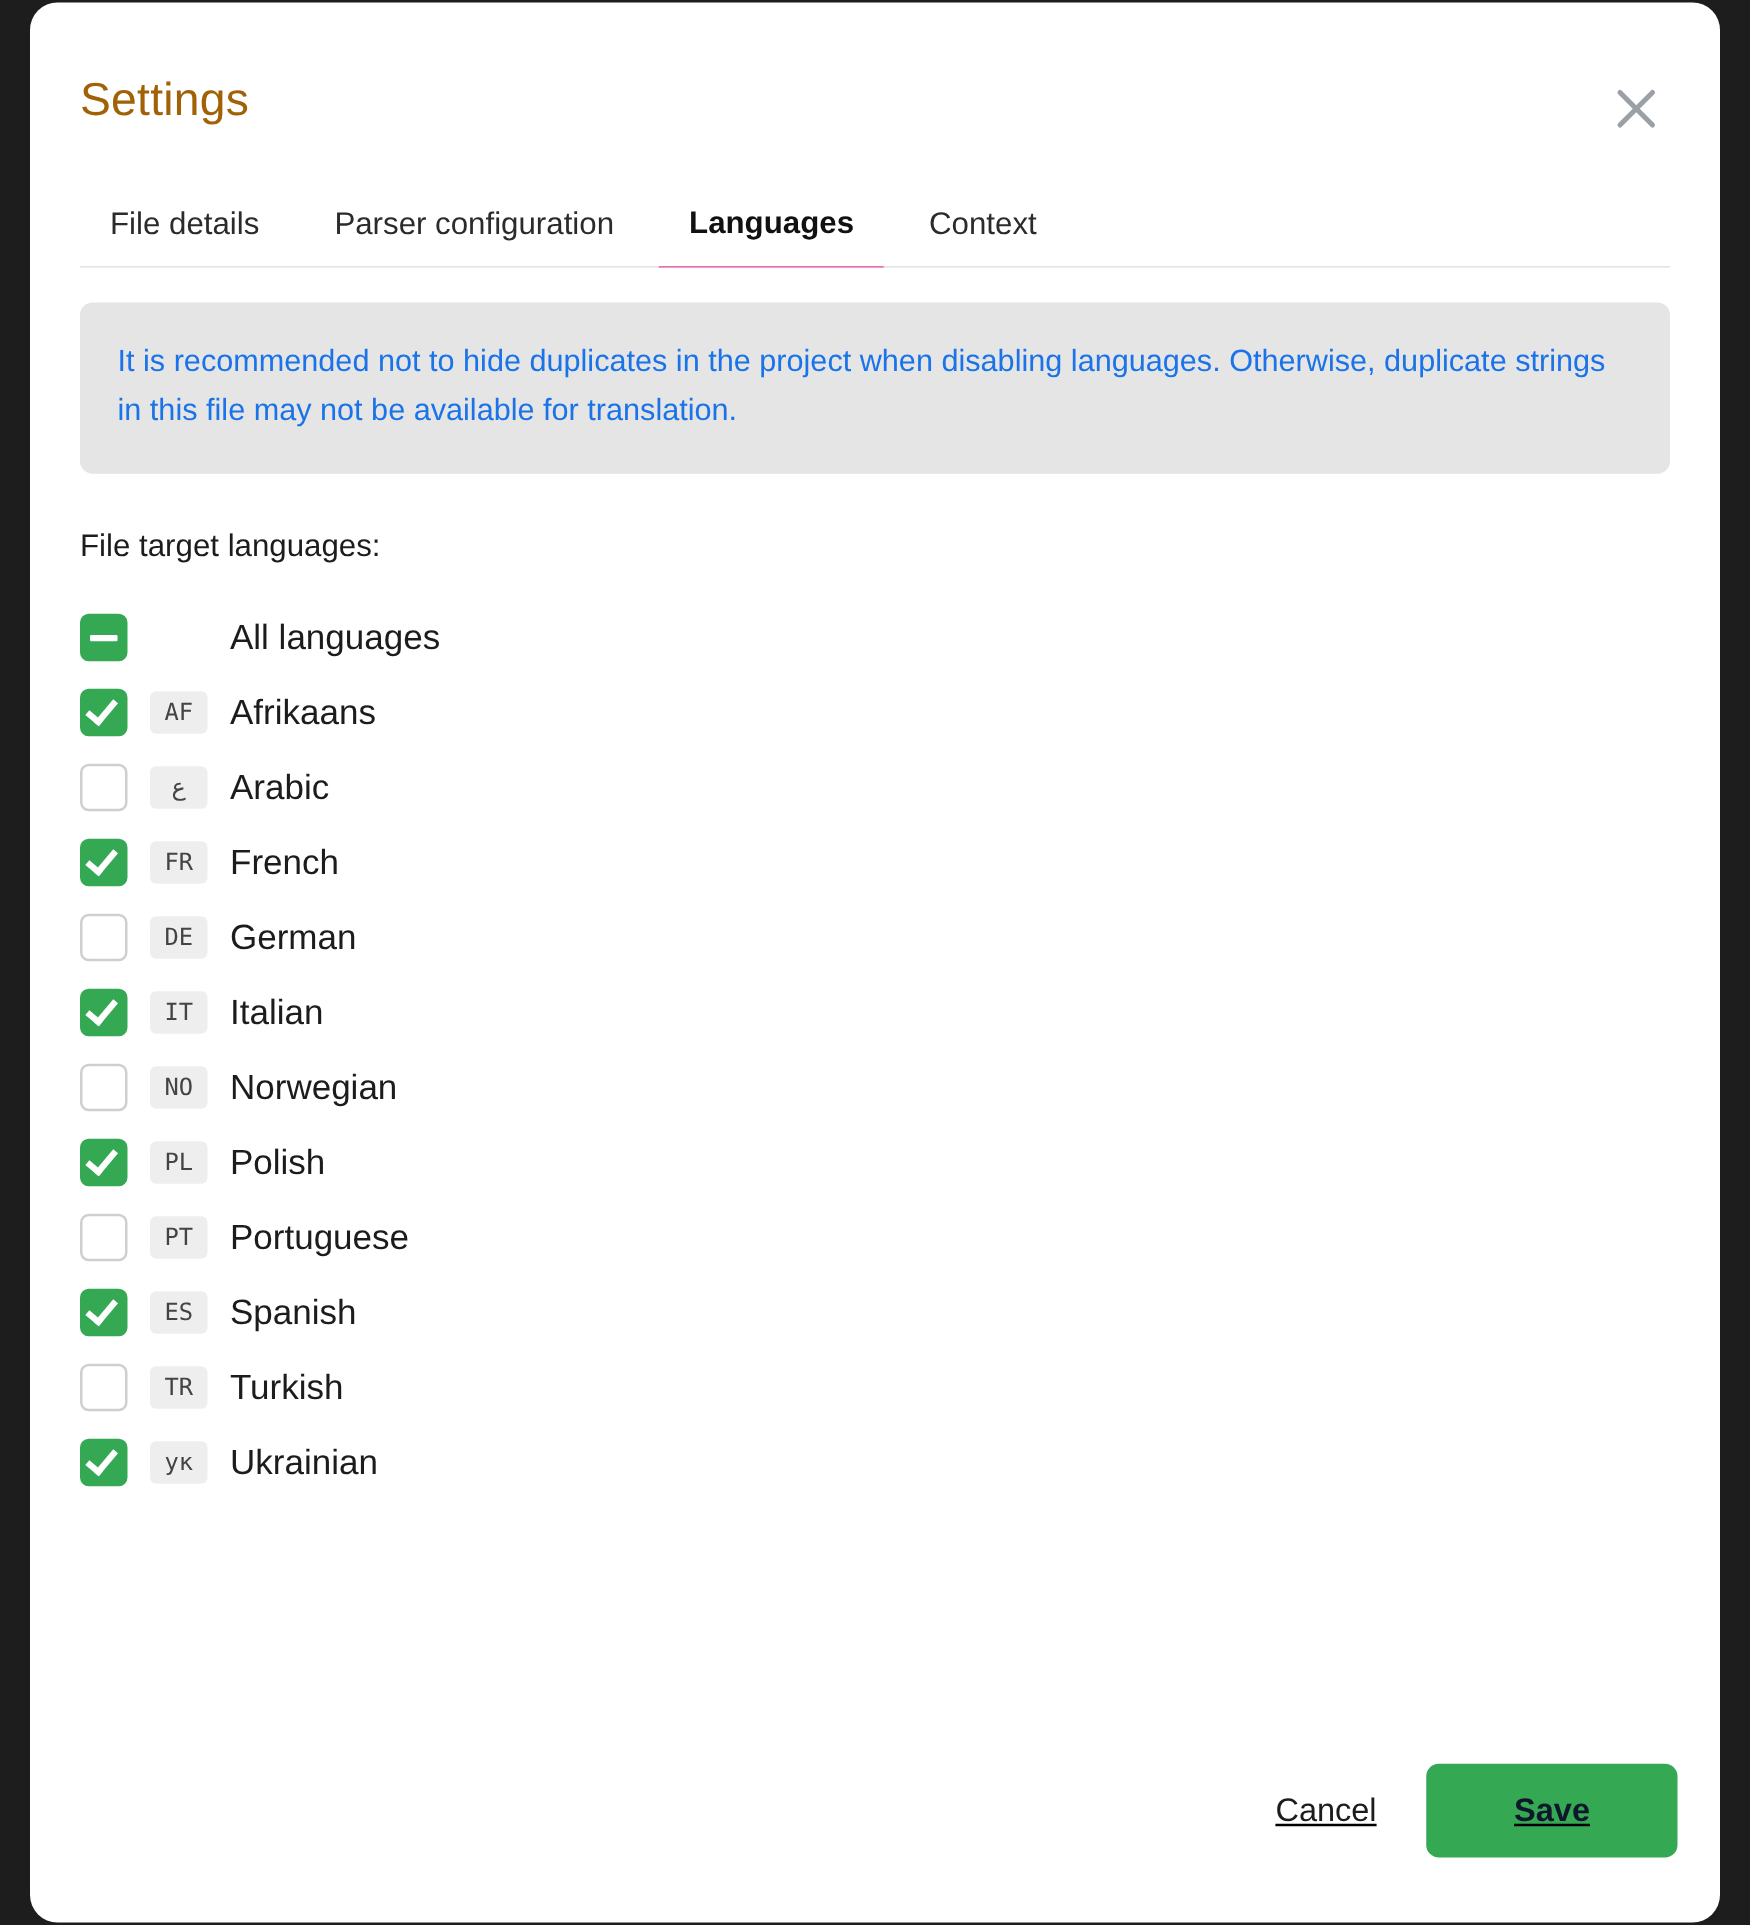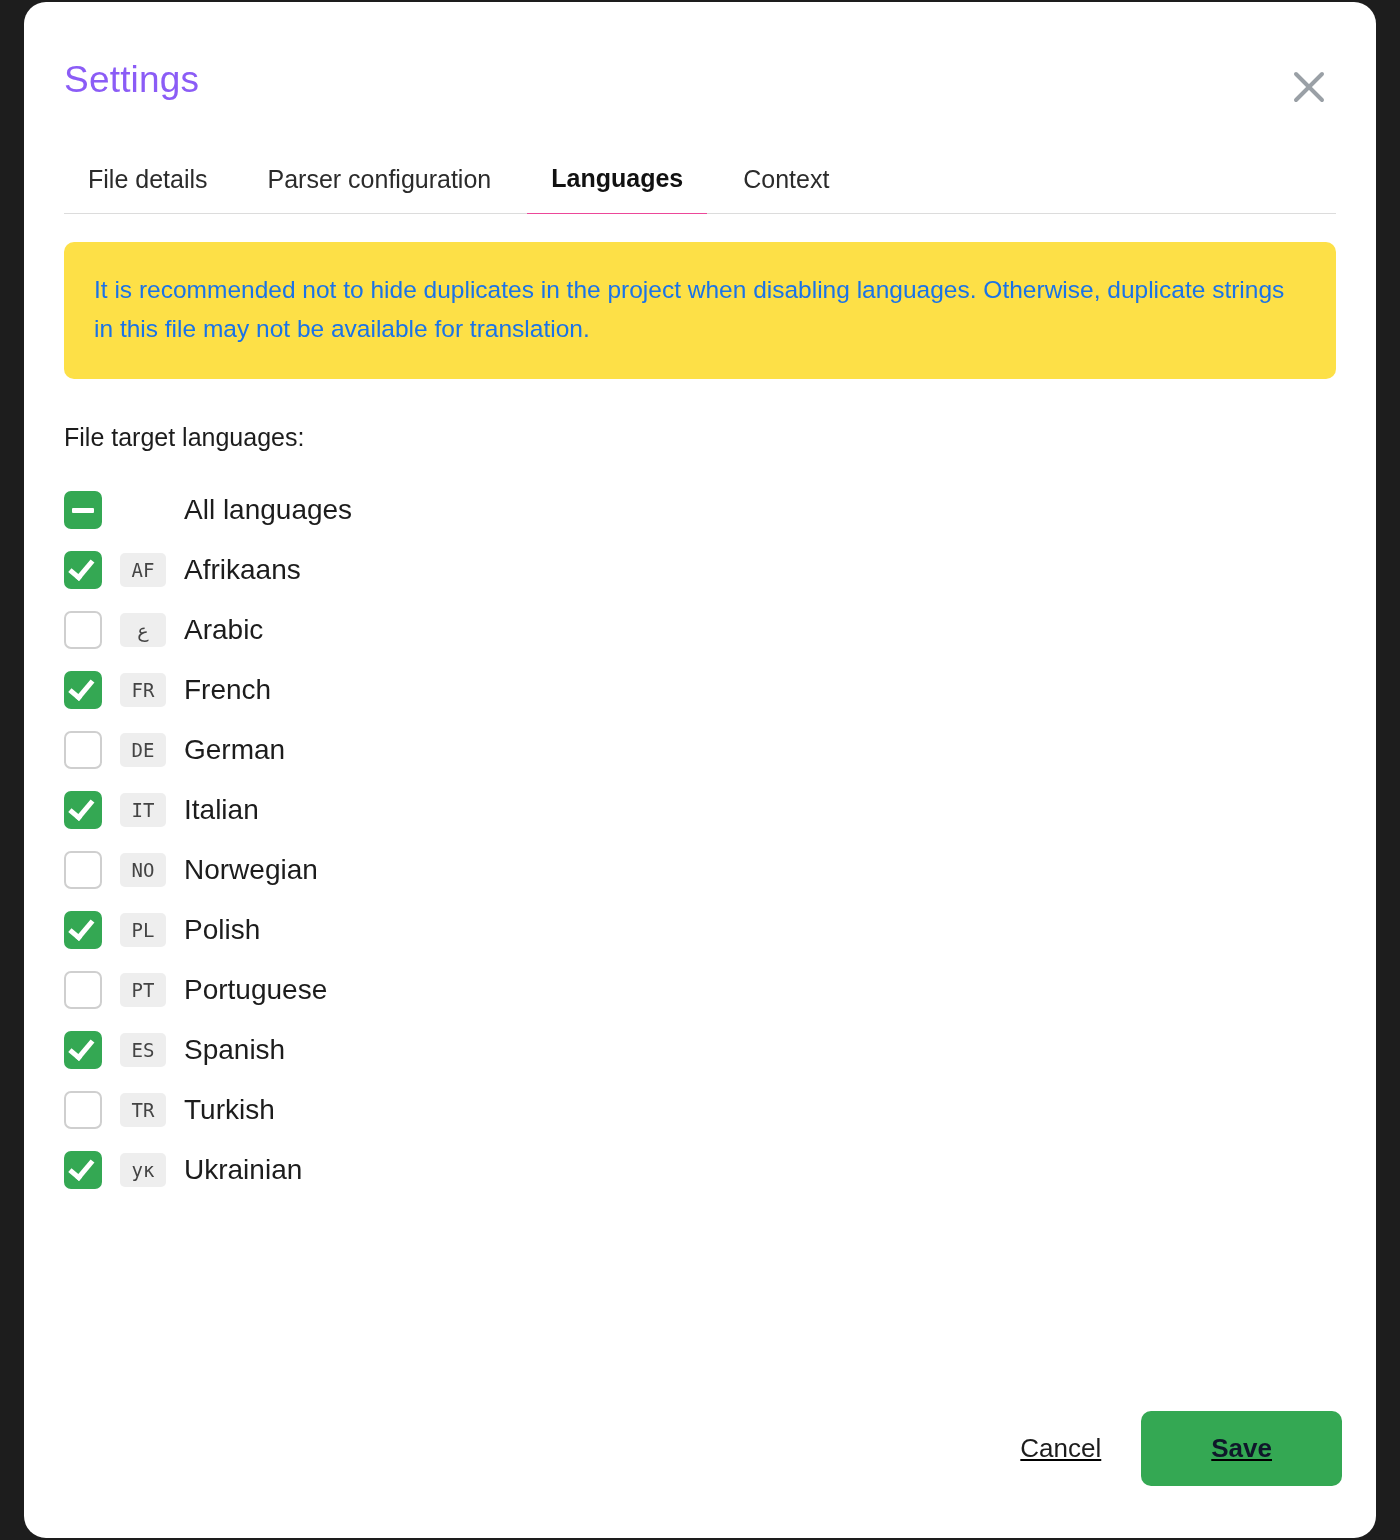--- a/index.html
+++ b/index.html
@@ -24,21 +24,21 @@
     box-sizing: border-box;
     overflow: hidden;
   }
   .modal-header {
     position: relative;
     padding: 58px 40px 0 40px;
   }
   .modal-title {
     font-size: 37px;
     font-weight: 400;
-    color: #8b5cf6;
+    color: #a16207;
     letter-spacing: 0.2px;
     margin: 0;
     line-height: 1.1;
   }
   .close-btn {
     position: absolute;
     right: 44px;
     top: 62px;
     width: 46px;
     height: 46px;
@@ -69,21 +69,21 @@
     font-family: "Liberation Sans", sans-serif;
   }
   .tab.active {
     color: #111111;
     font-weight: bold;
     border-bottom: 1px solid #ec4899;
   }
 
   .notice {
     margin: 28px 40px 0 40px;
-    background: #fde047;
+    background: #e5e5e5;
     border-radius: 10px;
     padding: 28px 30px 30px 30px;
     color: #1a73e8;
     font-size: 24.5px;
     line-height: 1.62;
   }
 
   .section-label {
     margin: 44px 40px 0 40px;
     font-size: 25px;

